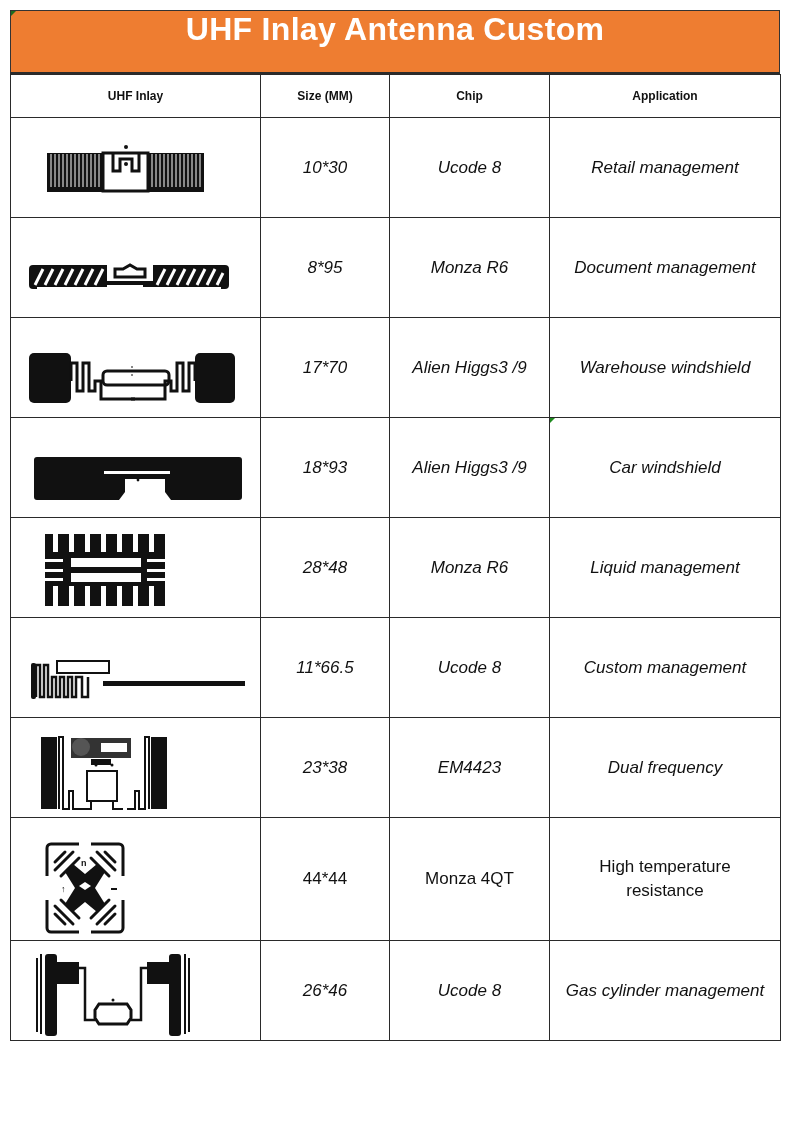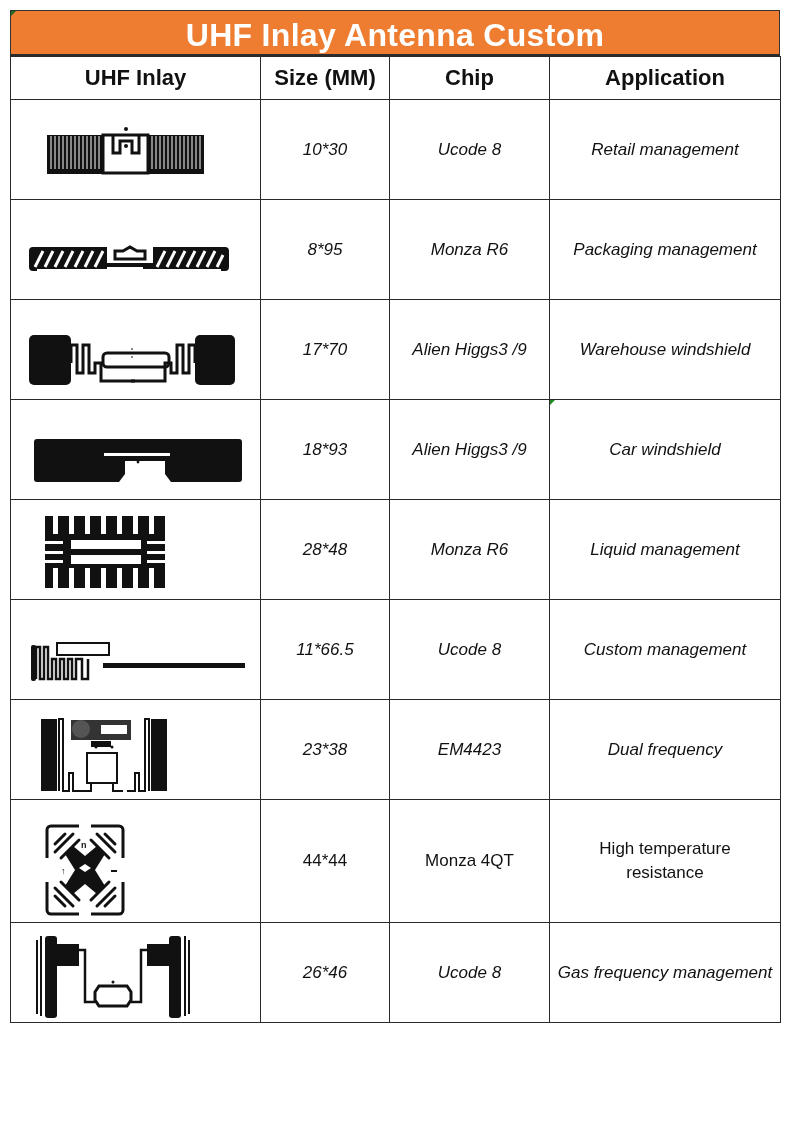--- a/index.html
+++ b/index.html
@@ -1,29 +1,29 @@
 <!DOCTYPE html>
 <html><head>
 <meta charset="utf-8">
 <style>
   html, body { margin: 0; padding: 0; background: #ffffff; }
   body { width: 790px; height: 1141px; position: relative; overflow: hidden;
          font-family: "Liberation Sans", sans-serif; color: #111; }
   .sheet { position: absolute; left: 10px; top: 10px; width: 770px; }
-  .title-band { height: 46px; background: #ee7d31; border: 1px solid #333;
+  .title-band { height: 64px; background: #ee7d31; border: 1px solid #333;
                 border-bottom: 2px solid #2b2b2b; box-sizing: border-box;
-                display: flex; align-items: flex-end; justify-content: center;
+                display: flex; align-items: flex-start; justify-content: center;
                 position: relative; }
   .title-band .corner { position: absolute; left: 0; top: 0; width: 0; height: 0;
                 border-top: 5px solid #1f6b1f; border-right: 5px solid transparent; }
   .title { color: #ffffff; font-weight: bold; font-size: 32px; letter-spacing: 0.3px; }
   table { border-collapse: collapse; width: 770px; table-layout: fixed; }
   td, th { border: 1.5px solid #2a2a2a; text-align: center; vertical-align: middle;
            padding: 0; font-size: 17px; font-weight: normal; }
-  th { font-weight: bold; height: 42px; font-size: 22px; }
+  th { font-weight: bold; height: 42px; font-size: 12px; }
   tr.r td { height: 99px; font-style: italic; }
   tr.tall td { height: 122px; }
   col.c1 { width: 250px; } col.c2 { width: 129px; } col.c3 { width: 160px; } col.c4 { width: 231px; }
   .icon-cell { text-align: left; padding-left: 8px; position: relative; }
   .icon-cell svg { display: block; }
   .marker { position: absolute; left: 0; top: 0; width: 0; height: 0;
             border-top: 5px solid #1f8b1f; border-right: 5px solid transparent; }
   .app-cell { position: relative; line-height: 24px; text-align: center; }
 </style>
 </head>
@@ -120,21 +120,21 @@
             </g>
             <rect x="88" y="32" width="46" height="16" fill="#fff"></rect>
             <path d="M96 44 h30 v-8 h-8 l-7 -4 l-7 4 h-8 z" fill="none" stroke="#111" stroke-width="3"></path>
             <rect x="18" y="54" width="72" height="2" fill="#fff"></rect>
               <rect x="124" y="54" width="78" height="2" fill="#fff"></rect>
             <rect x="88" y="52" width="36" height="6" fill="#fff"></rect>
           </svg>
         </td>
         <td>8*95</td>
         <td>Monza R6</td>
-        <td class="app-cell">Packaging management</td>
+        <td class="app-cell">Document management</td>
       </tr>
 
       <tr class="r">
         <td class="icon-cell">
           <svg width="220" height="70" viewBox="0 0 220 70">
             <rect x="10" y="20" width="42" height="50" rx="5" fill="#111"></rect>
             <rect x="176" y="20" width="40" height="50" rx="5" fill="#111"></rect>
             <path d="M52 48 v-18 h6 v28 h6 v-28 h6 v28 h6 v-10 h6 v18 h34" fill="none" stroke="#111" stroke-width="3"></path>
             <path d="M176 48 v-18 h-6 v28 h-6 v-28 h-6 v28 h-6 v-10 h-6 v18 h-34" fill="none" stroke="#111" stroke-width="3"></path>
             <rect x="84" y="38" width="66" height="14" rx="4" fill="none" stroke="#111" stroke-width="3"></rect>
@@ -280,17 +280,17 @@
             <rect x="150" y="8" width="12" height="82" rx="3" fill="#111"></rect>
             <rect x="128" y="16" width="22" height="22" fill="#111"></rect>
             <path d="M166 8 v80 M170 12 v74" stroke="#111" stroke-width="2" fill="none"></path>
             <path d="M60 22 h6 v52 h10 M128 22 h-6 v52 h-10" fill="none" stroke="#111" stroke-width="2.5"></path>
             <path d="M76 64 l4 -6 h28 l4 6 v8 l-4 6 h-28 l-4 -6 z" fill="none" stroke="#111" stroke-width="3"></path>
             <circle cx="94" cy="54" r="1.5" fill="#111"></circle>
           </svg>
         </td>
         <td>26*46</td>
         <td>Ucode 8</td>
-        <td class="app-cell">Gas frequency management</td>
+        <td class="app-cell">Gas cylinder management</td>
       </tr>
     </tbody>
   </table>
 </div>
 
 </body></html>

